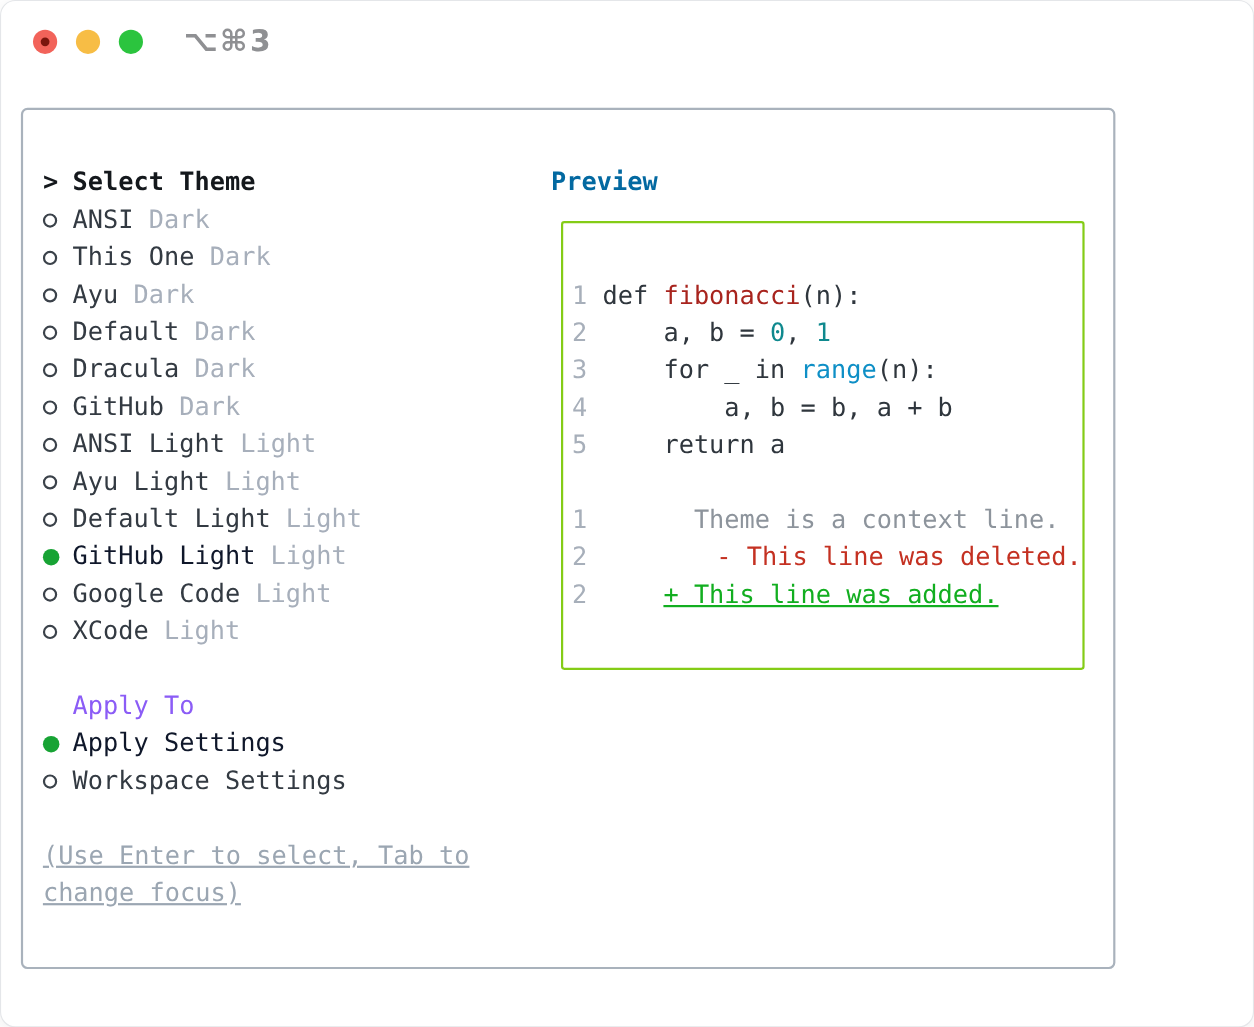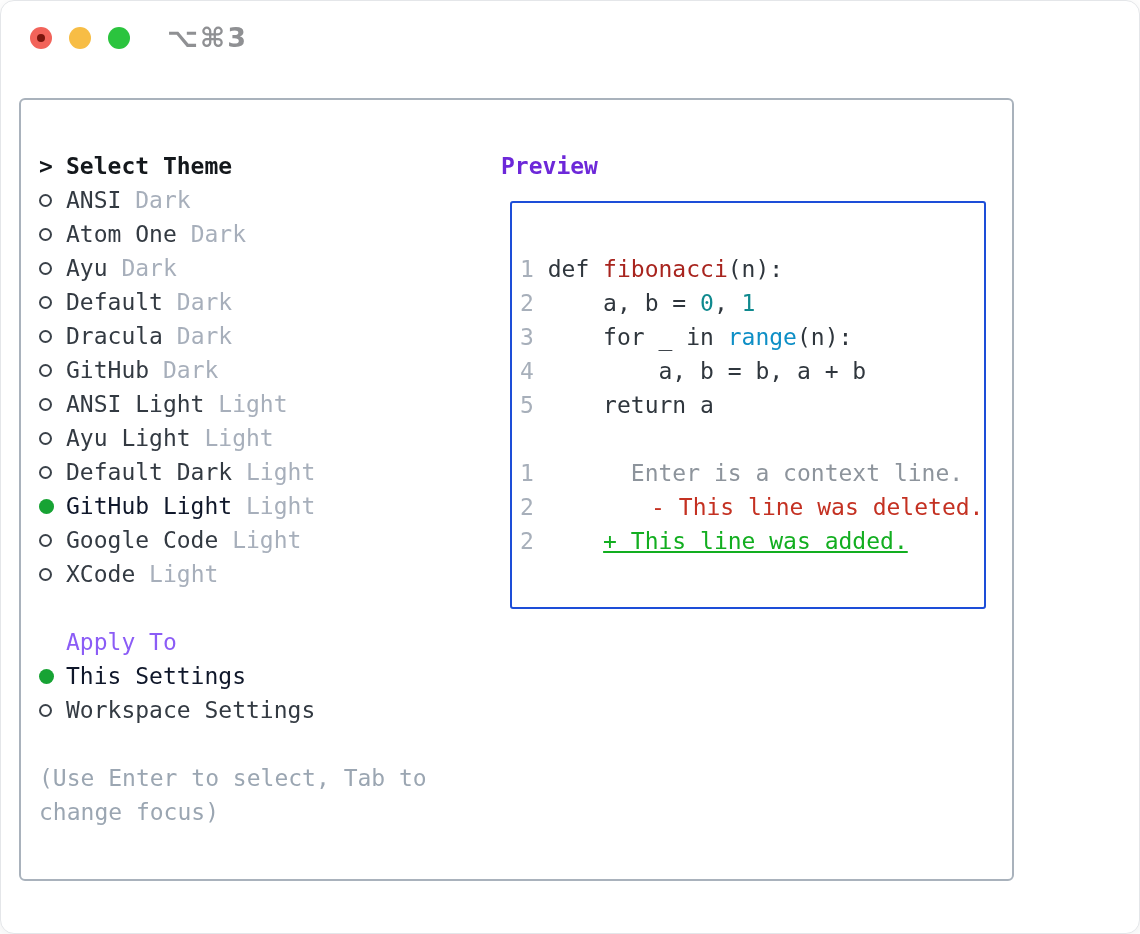--- a/index.html
+++ b/index.html
@@ -47,29 +47,29 @@
   .hdr2{color:#8b5cf6;}
   .radio{
     width:13px;height:13px;border-radius:50%;
     border:2px solid #3b424a;box-sizing:border-box;display:inline-block;
   }
   .radio.on{width:15px;height:15px;border:none;background:#17a334;}
   .t-label{color:#333a42;}
   .t-label.sel{color:#0f172a;}
   .t-tag{color:#a7afbb;}
   .help{margin-top:0;color:#9ba6b2;font-size:23px;}
-  .help div{height:34px;line-height:34px;white-space:pre;}
+  .help div{height:34px;line-height:34px;white-space:pre;text-decoration:underline;}
   
   .preview-title{
     position:absolute;left:480px;top:49px;height:34px;line-height:34px;
-    font-size:23px;font-weight:bold;color:#6d28d9;
+    font-size:23px;font-weight:bold;color:#0369a1;
   }
   .preview-box{
     position:absolute;left:489px;top:101px;width:476px;height:408px;
-    box-sizing:border-box;border:2px solid #1d4ed8;border-radius:3px;
+    box-sizing:border-box;border:2px solid #84cc16;border-radius:3px;
     background:#ffffff;overflow:hidden;
     padding:49px 0 0 8px;
   }
   .pline{height:34px;line-height:34px;font-size:23px;white-space:pre;color:#2f363d;}
   .ln{color:#a7afba;}
   .tk-plain{color:#2f363d;}
   .tk-function{color:#a8241e;}
   .tk-number{color:#0f898e;}
   .tk-builtin{color:#0e8fc6;margin-top:16px;}
   .diff-context{color:#8d949c;}
@@ -95,42 +95,42 @@
   <div class="panel">
 
     <div class="left-col">
       <div class="row">
         <span class="cursor">&gt;</span>
         <span class="hdr">Select Theme</span>
       </div>
 
       <div id="theme-items">
           <div class="row"><span class="gutter"><span class="radio"></span></span><span class="t-label">ANSI</span><span class="t-tag"> Dark</span></div>
-          <div class="row"><span class="gutter"><span class="radio"></span></span><span class="t-label">Atom One</span><span class="t-tag"> Dark</span></div>
+          <div class="row"><span class="gutter"><span class="radio"></span></span><span class="t-label">This One</span><span class="t-tag"> Dark</span></div>
           <div class="row"><span class="gutter"><span class="radio"></span></span><span class="t-label">Ayu</span><span class="t-tag"> Dark</span></div>
           <div class="row"><span class="gutter"><span class="radio"></span></span><span class="t-label">Default</span><span class="t-tag"> Dark</span></div>
           <div class="row"><span class="gutter"><span class="radio"></span></span><span class="t-label">Dracula</span><span class="t-tag"> Dark</span></div>
           <div class="row"><span class="gutter"><span class="radio"></span></span><span class="t-label">GitHub</span><span class="t-tag"> Dark</span></div>
           <div class="row"><span class="gutter"><span class="radio"></span></span><span class="t-label">ANSI Light</span><span class="t-tag"> Light</span></div>
           <div class="row"><span class="gutter"><span class="radio"></span></span><span class="t-label">Ayu Light</span><span class="t-tag"> Light</span></div>
-          <div class="row"><span class="gutter"><span class="radio"></span></span><span class="t-label">Default Dark</span><span class="t-tag"> Light</span></div>
+          <div class="row"><span class="gutter"><span class="radio"></span></span><span class="t-label">Default Light</span><span class="t-tag"> Light</span></div>
           <div class="row"><span class="gutter"><span class="radio on"></span></span><span class="t-label sel">GitHub Light</span><span class="t-tag"> Light</span></div>
           <div class="row"><span class="gutter"><span class="radio"></span></span><span class="t-label">Google Code</span><span class="t-tag"> Light</span></div>
           <div class="row"><span class="gutter"><span class="radio"></span></span><span class="t-label">XCode</span><span class="t-tag"> Light</span></div>
         </div>
 
       <div class="row spacer"></div>
 
       <div class="row">
         <span class="gutter"></span>
         <span class="hdr2">Apply To</span>
       </div>
 
       <div id="apply-items">
-          <div class="row"><span class="gutter"><span class="radio on"></span></span><span class="t-label sel">This Settings</span></div>
+          <div class="row"><span class="gutter"><span class="radio on"></span></span><span class="t-label sel">Apply Settings</span></div>
           <div class="row"><span class="gutter"><span class="radio"></span></span><span class="t-label">Workspace Settings</span></div>
         </div>
 
       <div class="row spacer"></div>
 
       <div class="help">
         <div>(Use Enter to select, Tab to</div>
         <div>change focus)</div>
       </div>
     </div>
@@ -140,20 +140,20 @@
     <div class="preview-box">
       <div id="code-lines">
           <div class="pline"><span class="ln">1</span> <span class="tk-plain">def </span><span class="tk-function">fibonacci</span><span class="tk-plain">(n):</span></div>
           <div class="pline"><span class="ln">2</span> <span class="tk-plain">    a, b = </span><span class="tk-number">0</span><span class="tk-plain">, </span><span class="tk-number">1</span></div>
           <div class="pline"><span class="ln">3</span> <span class="tk-plain">    for _ in </span><span class="tk-builtin">range</span><span class="tk-plain">(n):</span></div>
           <div class="pline"><span class="ln">4</span> <span class="tk-plain">        a, b = b, a + b</span></div>
           <div class="pline"><span class="ln">5</span> <span class="tk-plain">    return a</span></div>
         </div>
       <div class="pline"> </div>
       <div id="diff-lines">
-          <div class="pline"><span class="ln">1</span>     <span class="diff-context">  Enter is a context line.</span></div>
+          <div class="pline"><span class="ln">1</span>     <span class="diff-context">  Theme is a context line.</span></div>
           <div class="pline"><span class="ln">2</span>     <span class="diff-deleted">- This line was deleted.</span></div>
           <div class="pline"><span class="ln">2</span>     <span class="diff-added">+ This line was added.</span></div>
         </div>
     </div>
 
   </div>
 </div>
 
 </body></html>

